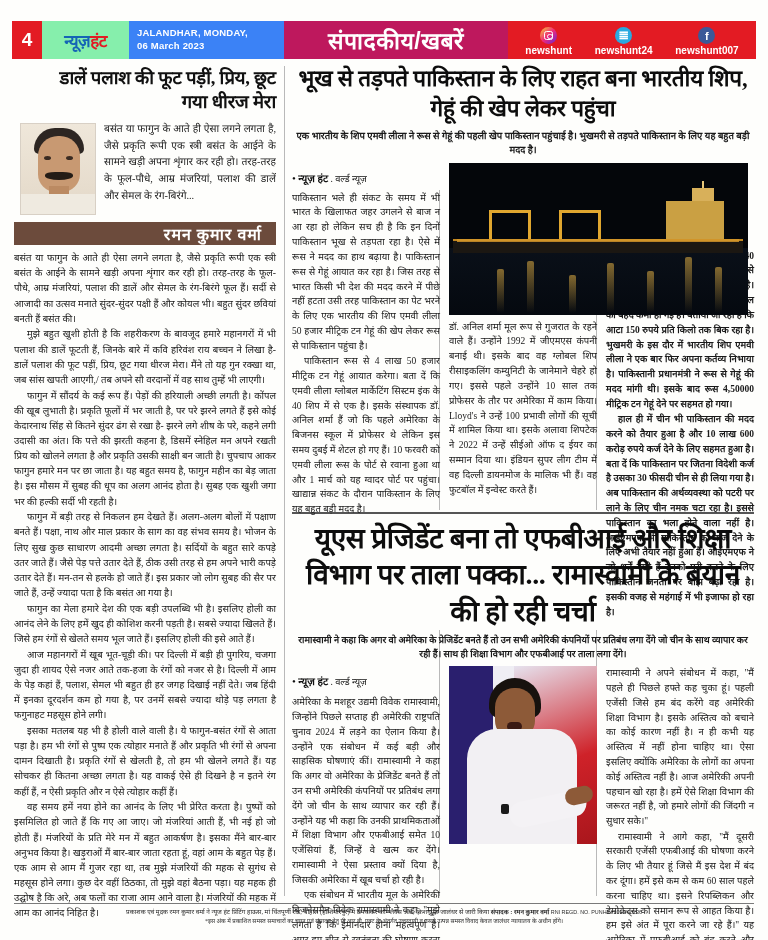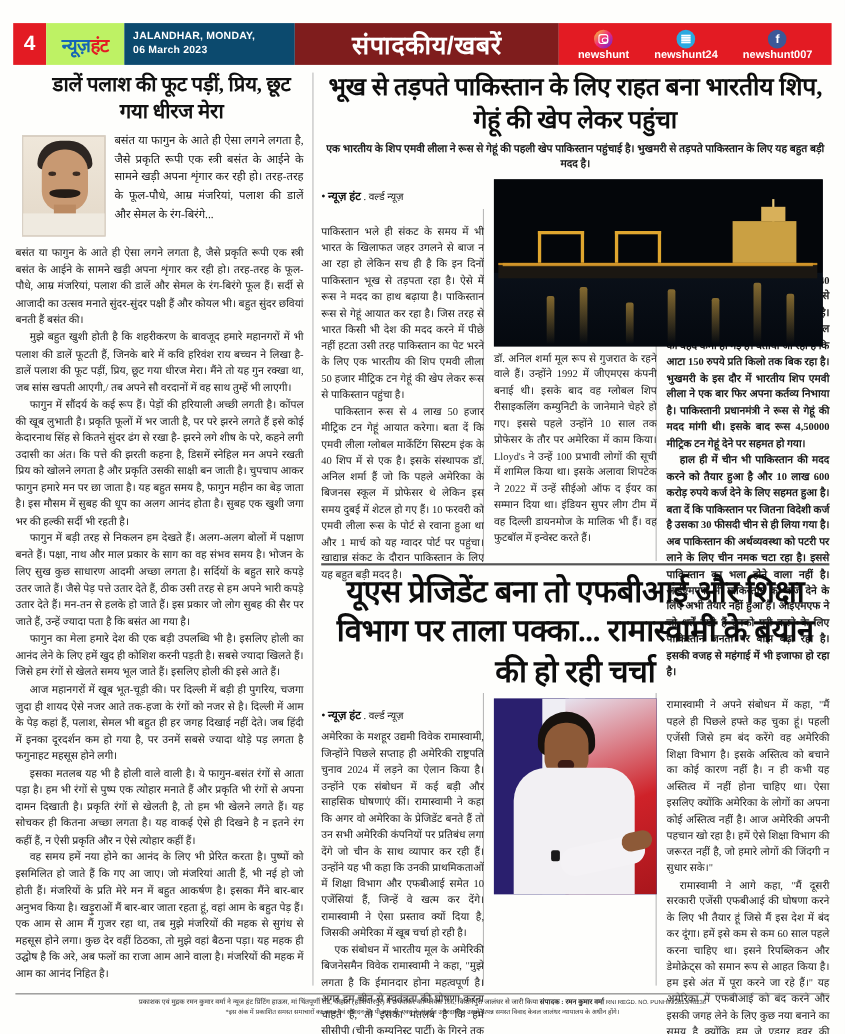--- a/index.html
+++ b/index.html
@@ -29,49 +29,49 @@
   .mh-pageno {
     width: 30px;
     background: #e31b23;
     color: #fff;
     display: flex; align-items: center; justify-content: center;
     font-family: "Liberation Sans", sans-serif;
     font-weight: bold;
     font-size: 19px;
   }
   .mh-logo {
-    width: 71px;
-    background: #bef264;
+    width: 87px;
+    background: #86efac;
     display: flex; align-items: center; justify-content: center;
     padding: 0 3px;
   }
   .mh-logo .logo-text {
     font-family: "Liberation Sans", sans-serif;
     font-weight: bold;
     font-size: 17px;
     letter-spacing: -0.5px;
     white-space: nowrap;
   }
   .mh-logo .logo-a { color: #1565b5; }
   .mh-logo .logo-b { color: #e31b23; }
   .mh-date {
     width: 155px;
-    background: #0c4a6e;
+    background: #3b82f6;
     color: #fff;
     display: flex; flex-direction: column; justify-content: center;
     padding-left: 8px;
     font-family: "Liberation Sans", sans-serif;
     font-weight: bold;
     font-size: 9.5px;
     line-height: 1.35;
     letter-spacing: 0.2px;
   }
   .mh-section {
     flex: 1;
-    background: #7f1d1d;
+    background: #be185d;
     color: #fff;
     display: flex; align-items: center; justify-content: center;
     font-family: "Liberation Sans", sans-serif;
     font-weight: bold;
     font-size: 23px;
     letter-spacing: 0.5px;
   }
   .mh-social {
     width: 248px;
     background: #e31b23;
@@ -135,21 +135,21 @@
     position: absolute;
     left: 14px; top: 66px;
     width: 262px;
     height: 830px;
   }
   .edit-head {
     font-family: "Liberation Serif", serif;
     font-weight: bold;
     font-size: 18.5px;
     line-height: 1.3;
-    text-align: center;
+    text-align: right;
     letter-spacing: -0.2px;
     color: #111;
     margin-left: 22px;
   }
   .edit-intro-wrap {
     margin-top: 7px;
     overflow: hidden;
   }
   .author-photo {
     float: left;
@@ -513,20 +513,23 @@
         <div class="face"></div>
         <div class="eye l"></div>
         <div class="eye r"></div>
         <div class="mous"></div>
         <div class="neck"></div>
         <div class="shirt"></div>
       </div>
       <div class="edit-intro">बसंत या फागुन के आते ही ऐसा लगने लगता है, जैसे प्रकृति रूपी एक स्त्री बसंत के आईने के सामने खड़ी अपना शृंगार कर रही हो। तरह-तरह के फूल-पौधे, आम्र मंजरियां, पलाश की डालें और सेमल के रंग-बिरंगे...</div>
     </div>
 
+    <div class="author-band">
+      <span class="nm">रमन कुमार वर्मा</span>
+    </div>
 
     <div class="edit-body">
       <p class="first">बसंत या फागुन के आते ही ऐसा लगने लगता है, जैसे प्रकृति रूपी एक स्त्री बसंत के आईने के सामने खड़ी अपना शृंगार कर रही हो। तरह-तरह के फूल-पौधे, आम्र मंजरियां, पलाश की डालें और सेमल के रंग-बिरंगे फूल हैं। सर्दी से आजादी का उत्सव मनाते सुंदर-सुंदर पक्षी हैं और कोयल भी। बहुत सुंदर छवियां बनती हैं बसंत की।</p>
       <p>मुझे बहुत खुशी होती है कि शहरीकरण के बावजूद हमारे महानगरों में भी पलाश की डालें फूटती हैं, जिनके बारे में कवि हरिवंश राय बच्चन ने लिखा है- डालें पलाश की फूट पड़ीं, प्रिय, छूट गया धीरज मेरा। मैंने तो यह गुन रक्खा था, जब सांस खपती आएगी,/ तब अपने सौ वरदानों में वह साथ तुम्हें भी लाएगी।</p>
       <p>फागुन में सौंदर्य के कई रूप हैं। पेड़ों की हरियाली अच्छी लगती है। कोंपल की खूब लुभाती है। प्रकृति फूलों में भर जाती है, पर परे झरने लगते हैं इसे कोई केदारनाथ सिंह से कितने सुंदर ढंग से रखा है- झरने लगे शीष के परे, कहने लगी उदासी का अंत। कि पत्ते की झरती कहना है, डिसमें स्नेहिल मन अपने रखती प्रिय को खोलने लगता है और प्रकृति उसकी साक्षी बन जाती है। चुपचाप आकर फागुन हमारे मन पर छा जाता है। यह बहुत समय है, फागुन महीन का बेड़ जाता है। इस मौसम में सुबह की धूप का अलग आनंद होता है। सुबह एक खुशी जगा भर की हल्की सर्दी भी रहती है।</p>
       <p>फागुन में बड़ी तरह से निकलन हम देखते हैं। अलग-अलग बोलों में पक्षाण बनते हैं। पक्षा, नाथ और माल प्रकार के साग का वह संभव समय है। भोजन के लिए सुख कुछ साधारण आदमी अच्छा लगता है। सर्दियों के बहुत सारे कपड़े उतर जाते हैं। जैसे पेड़ पत्ते उतार देते हैं, ठीक उसी तरह से हम अपने भारी कपड़े उतार देते हैं। मन-तन से हलके हो जाते हैं। इस प्रकार जो लोग सुबह की सैर पर जाते हैं, उन्हें ज्यादा पता है कि बसंत आ गया है।</p>
       <p>फागुन का मेला हमारे देश की एक बड़ी उपलब्धि भी है। इसलिए होली का आनंद लेने के लिए हमें खुद ही कोशिश करनी पड़ती है। सबसे ज्यादा खिलते हैं। जिसे हम रंगों से खेलते समय भूल जाते हैं। इसलिए होली की इसे आते हैं।</p>
       <p>आज महानगरों में खूब भूत-चूड़ी की। पर दिल्ली में बड़ी ही पुगरिय, चजगा जुदा ही शायद ऐसे नजर आते तक-हजा के रंगों को नजर से है। दिल्ली में आम के पेड़ कहां हैं, पलाश, सेमल भी बहुत ही हर जगह दिखाई नहीं देते। जब हिंदी में इनका दूरदर्शन कम हो गया है, पर उनमें सबसे ज्यादा थोड़े पड़ लगता है फगुनाहट महसूस होने लगी।</p>
       <p>इसका मतलब यह भी है होली वाले वाली है। ये फागुन-बसंत रंगों से आता पड़ा है। हम भी रंगों से पुष्प एक त्योहार मनाते हैं और प्रकृति भी रंगों से अपना दामन दिखाती है। प्रकृति रंगों से खेलती है, तो हम भी खेलने लगते हैं। यह सोचकर ही कितना अच्छा लगता है। यह वाकई ऐसे ही दिखने है न इतने रंग कहीं हैं, न ऐसी प्रकृति और न ऐसे त्योहार कहीं हैं।</p>
       <p>वह समय हमें नया होने का आनंद के लिए भी प्रेरित करता है। पुष्पों को इसमिलित हो जाते हैं कि गए आ जाए। जो मंजरियां आती हैं, भी नई हो जो होती हैं। मंजरियों के प्रति मेरे मन में बहुत आकर्षण है। इसका मैंने बार-बार अनुभव किया है। खड़ुराओं मैं बार-बार जाता रहता हूं, वहां आम के बहुत पेड़ हैं। एक आम से आम मैं गुजर रहा था, तब मुझे मंजरियों की महक से सुगंध से महसूस होने लगा। कुछ देर वहीं ठिठका, तो मुझे वहां बैठना पड़ा। यह महक ही उद्घोष है कि अरे, अब फलों का राजा आम आने वाला है। मंजरियों की महक में आम का आनंद निहित है।</p>
@@ -539,21 +542,21 @@
     <div class="s1-sub">एक भारतीय के शिप एमवी लीला ने रूस से गेहूं की पहली खेप पाकिस्तान पहुंचाई है। भुखमरी से तड़पते पाकिस्तान के लिए यह बहुत बड़ी मदद है।</div>
 
     <div class="s1-grid">
       <div class="s1-c1">
         <div class="byline">
           <span class="dot">•</span>
           <span class="bn">न्यूज़ हंट</span>
           <span>.</span>
           <span class="bs">वर्ल्ड न्यूज़</span>
         </div>
-        <div class="coltext" style="margin-top:20px;">
+        <div class="coltext" style="margin-top:6px;">
           <p class="first">पाकिस्तान भले ही संकट के समय में भी भारत के खिलाफत जहर उगलने से बाज न आ रहा हो लेकिन सच ही है कि इन दिनों पाकिस्तान भूख से तड़पता रहा है। ऐसे में रूस ने मदद का हाथ बढ़ाया है। पाकिस्तान रूस से गेहूं आयात कर रहा है। जिस तरह से भारत किसी भी देश की मदद करने में पीछे नहीं हटता उसी तरह पाकिस्तान का पेट भरने के लिए एक भारतीय की शिप एमवी लीला 50 हजार मीट्रिक टन गेहूं की खेप लेकर रूस से पाकिस्तान पहुंचा है।</p>
           <p>पाकिस्तान रूस से 4 लाख 50 हजार मीट्रिक टन गेहूं आयात करेगा। बता दें कि एमवी लीला ग्लोबल मार्केटिंग सिस्टम इंक के 40 शिप में से एक है। इसके संस्थापक डॉ. अनिल शर्मा हैं जो कि पहले अमेरिका के बिजनस स्कूल में प्रोफेसर थे लेकिन इस समय दुबई में शेटल हो गए हैं। 10 फरवरी को एमवी लीला रूस के पोर्ट से रवाना हुआ था और 1 मार्च को यह ग्वादर पोर्ट पर पहुंचा। खाद्यान्न संकट के दौरान पाकिस्तान के लिए यह बहुत बड़ी मदद है।</p>
         </div>
       </div>
 
       <div class="s1-c2">
         <div class="ship-photo">
           <div class="ship-sky"></div>
           <div class="ship-water"></div>
           <div class="crane a"></div>
@@ -579,20 +582,21 @@
         <div class="coltext" style="padding-top:86px;font-weight:bold;">
           <p class="first">बता दें कि पाकिस्तान की मुद्रास्फीति 40 फीसदी पहुंच गई है। महंगाई की वजह से लोगों का पेट भर पाना मुश्किल हो गया है। आटे की कीमत आसमान छू रही हैं। फसल की बेहद कमी हो गई है। बताया जा रहा है कि आटा 150 रुपये प्रति किलो तक बिक रहा है। भुखमरी के इस दौर में भारतीय शिप एमवी लीला ने एक बार फिर अपना कर्तव्य निभाया है। पाकिस्तानी प्रधानमंत्री ने रूस से गेहूं की मदद मांगी थी। इसके बाद रूस 4,50000 मीट्रिक टन गेहूं देने पर सहमत हो गया।</p>
           <p>हाल ही में चीन भी पाकिस्तान की मदद करने को तैयार हुआ है और 10 लाख 600 करोड़ रुपये कर्ज देने के लिए सहमत हुआ है। बता दें कि पाकिस्तान पर जितना विदेशी कर्ज है उसका 30 फीसदी चीन से ही लिया गया है। अब पाकिस्तान की अर्थव्यवस्था को पटरी पर लाने के लिए चीन नमक चटा रहा है। इससे पाकिस्तान का भला होने वाला नहीं है। आईएमएफ भी पाकिस्तान को कर्ज देने के लिए अभी तैयार नहीं हुआ है। आईएमएफ ने जो शर्तें रखी हैं उनको पूरी करने के लिए पाकिस्तान जनता पर बोझ बढ़ा रहा है। इसकी वजह से महंगाई में भी इजाफा हो रहा है।</p>
         </div>
       </div>
     </div>
   </div>
 
   <div class="story2">
     <div class="s2-head">यूएस प्रेजिडेंट बना तो एफबीआई और शिक्षा विभाग पर ताला पक्का... रामास्वामी के बयान की हो रही चर्चा</div>
+    <div class="s2-sub">रामास्वामी ने कहा कि अगर वो अमेरिका के प्रेजिडेंट बनते हैं तो उन सभी अमेरिकी कंपनियों पर प्रतिबंध लगा देंगे जो चीन के साथ व्यापार कर रही हैं। साथ ही शिक्षा विभाग और एफबीआई पर ताला लगा देंगे।</div>
 
     <div class="s2-grid">
       <div class="s2-c1">
         <div class="byline">
           <span class="dot">•</span>
           <span class="bn">न्यूज़ हंट</span>
           <span>.</span>
           <span class="bs">वर्ल्ड न्यूज़</span>
         </div>
         <div class="coltext" style="margin-top:7px;">

